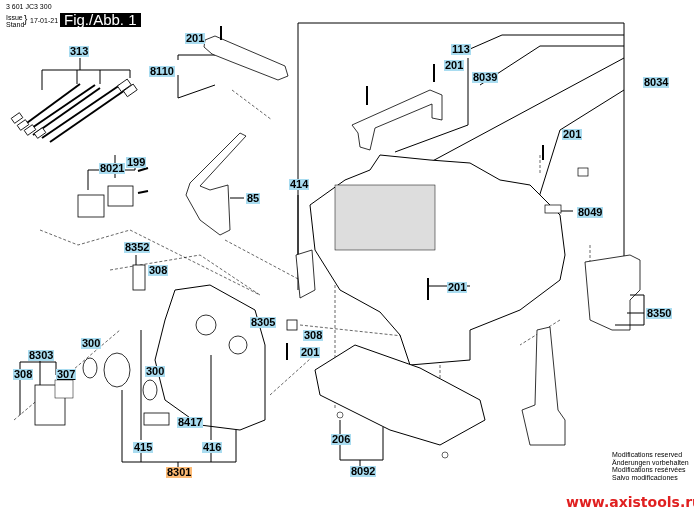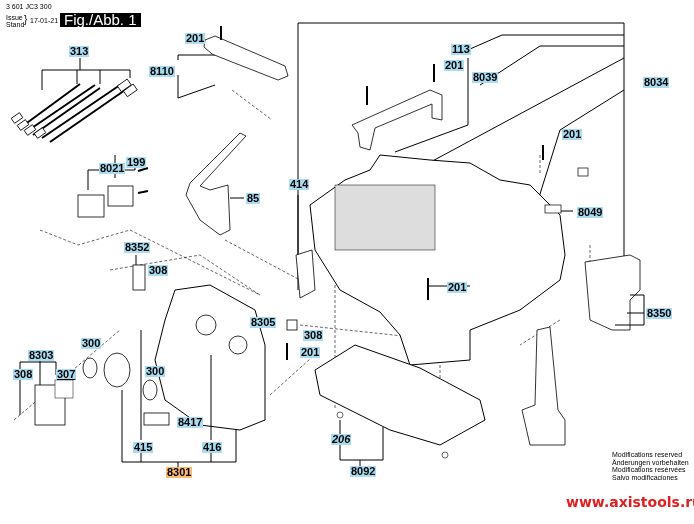--- a/index.html
+++ b/index.html
@@ -182,21 +182,21 @@
 <span class="lbl" style="left:300px;top:347px;">201</span>
 <span class="lbl" style="left:28px;top:350px;">8303</span>
 <span class="lbl" style="left:81px;top:338px;">300</span>
 <span class="lbl" style="left:13px;top:369px;">308</span>
 <span class="lbl" style="left:56px;top:369px;text-decoration:underline;">307</span>
 <span class="lbl" style="left:145px;top:366px;">300</span>
 <span class="lbl" style="left:177px;top:417px;">8417</span>
 <span class="lbl" style="left:133px;top:442px;">415</span>
 <span class="lbl" style="left:202px;top:442px;">416</span>
 <span class="lbl red" style="left:166px;top:467px;">8301</span>
-<span class="lbl" style="left:331px;top:434px;font-style:italic;">206</span>
+<span class="lbl" style="left:331px;top:434px;">206</span>
 <span class="lbl" style="left:350px;top:466px;">8092</span>
 
 <div class="mods">
   <div>Modifications reserved</div>
   <div>Änderungen vorbehalten</div>
   <div>Modifications resérvées</div>
   <div>Salvo modificaciones</div>
 </div>
 <div class="site">www.axistools.ru</div>
 

